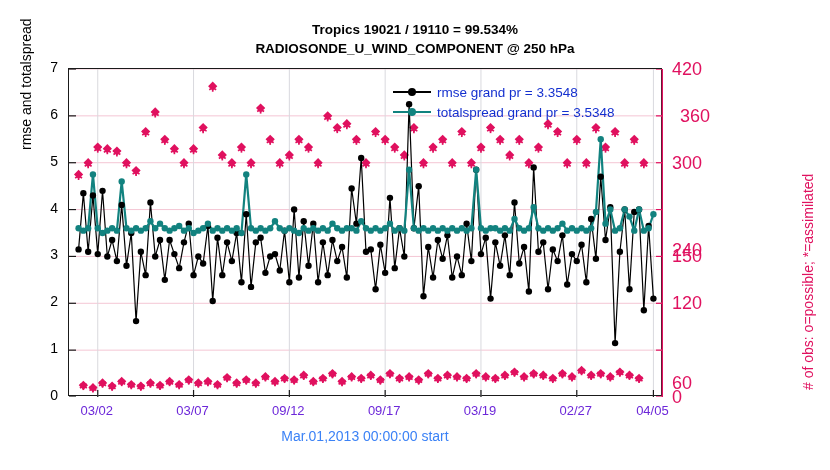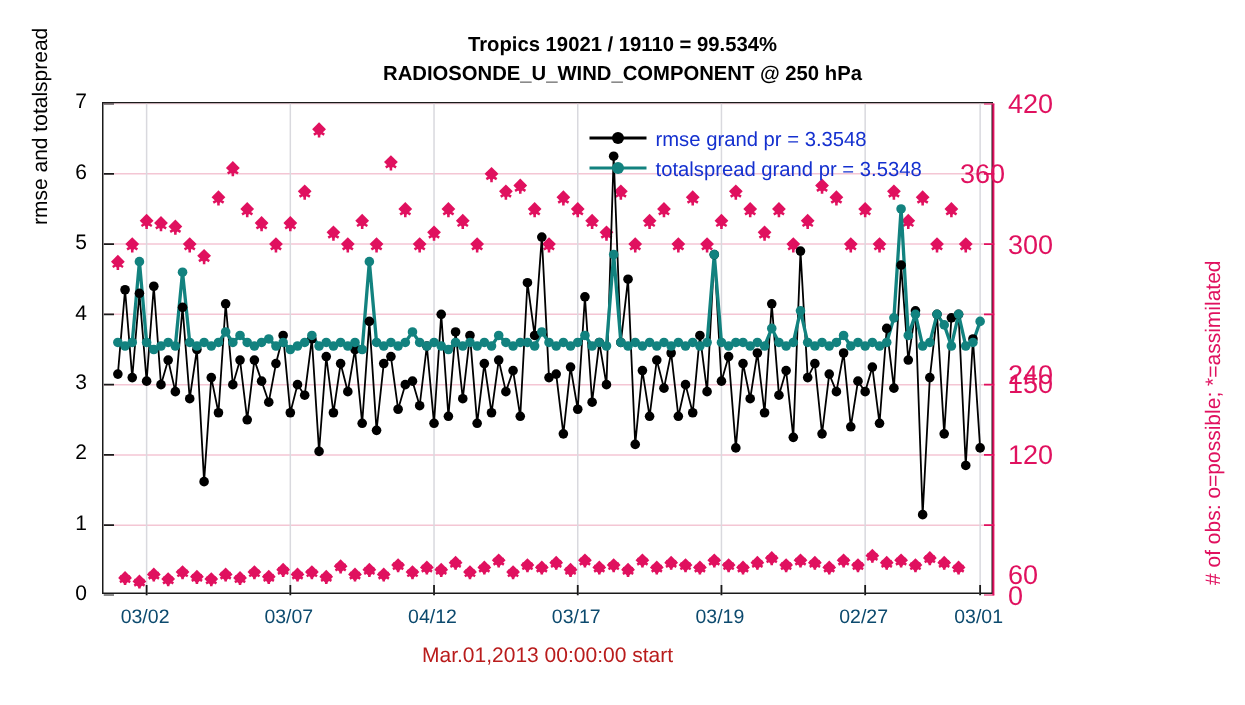--- a/index.html
+++ b/index.html
@@ -13,32 +13,32 @@
   #title2{top:41px;font-size:13.5px;}
 
   #plot{position:absolute;left:68px;top:68px;width:594px;height:328px;
         border:1.3px solid #1a1a1a;box-sizing:border-box;background:#fff;}
 
   svg{display:block;}
 
   .ytl{position:absolute;font-size:14px;color:#000;text-align:right;
        width:30px;}
   .yrl{position:absolute;font-size:18px;color:#e0115f;text-align:left;}
-  .xtl{position:absolute;font-size:13px;color:#0c4a6e;text-align:center;
+  .xtl{position:absolute;font-size:13px;color:#6d28d9;text-align:center;
        width:60px;}
   #ylabel-wrap{position:absolute;left:18px;top:150px;}
   #ylabel-txt{display:block;white-space:nowrap;font-size:14px;
           transform:rotate(-90deg);transform-origin:0 0;}
 
   #yrlabel-wrap{position:absolute;left:800px;top:390px;}
   #yrlabel-txt{display:block;white-space:nowrap;font-size:14px;color:#e0115f;
           transform:rotate(-90deg);transform-origin:0 0;}
 
   #xlabel{position:absolute;left:68px;width:594px;top:428px;
-          text-align:center;font-size:14px;color:#b91c1c;}
+          text-align:center;font-size:14px;color:#3b82f6;}
 
   #footer{position:absolute;left:0;right:0;top:449px;text-align:center;
           font-size:7.5px;color:#000;}
 
   .lg-txt{font-size:13.5px;fill:#1430cf;font-family:"Liberation Sans", sans-serif;}
 </style>
 </head>
 <body>
 
 <div id="root">
@@ -1083,22 +1083,22 @@
     <div class="ytl" style="left: 28px; top: 199.571px;">4</div>
     <div class="ytl" style="left: 28px; top: 152.714px;">5</div>
     <div class="ytl" style="left: 28px; top: 105.857px;">6</div>
     <div class="ytl" style="left: 28px; top: 59px;">7</div>
     <div class="yrl" style="left: 672px; top: 387px;">0</div>
     <div class="yrl" style="left: 672px; top: 340.143px; margin-top: 33px;">60</div>
     <div class="yrl" style="left: 672px; top: 293.286px;">120</div>
     <div class="yrl" style="left: 672px; top: 246.429px;">150</div>
     <div class="yrl" style="left: 672px; top: 199.571px; margin-top: 40px;">240</div>
     <div class="yrl" style="left: 672px; top: 152.714px;">300</div>
-    <div class="yrl" style="left: 640px; top: 105.857px;">360</div>
+    <div class="yrl" style="left: 680px; top: 105.857px;">360</div>
     <div class="yrl" style="left: 672px; top: 59px;">420</div>
     <div class="xtl" style="left: 66.7419px; top: 403px;">03/02</div>
     <div class="xtl" style="left: 162.548px; top: 403px;">03/07</div>
-    <div class="xtl" style="left: 258.355px; top: 403px;">04/12</div>
-    <div class="xtl" style="left: 354.161px; top: 403px;">03/17</div>
+    <div class="xtl" style="left: 258.355px; top: 403px;">09/12</div>
+    <div class="xtl" style="left: 354.161px; top: 403px;">09/17</div>
     <div class="xtl" style="left: 449.968px; top: 403px;">03/19</div>
     <div class="xtl" style="left: 545.774px; top: 403px;">02/27</div>
-    <div class="xtl" style="left: 622.419px; top: 403px;">03/01</div>
+    <div class="xtl" style="left: 622.419px; top: 403px;">04/05</div>
   </div>
 
 </body></html>

